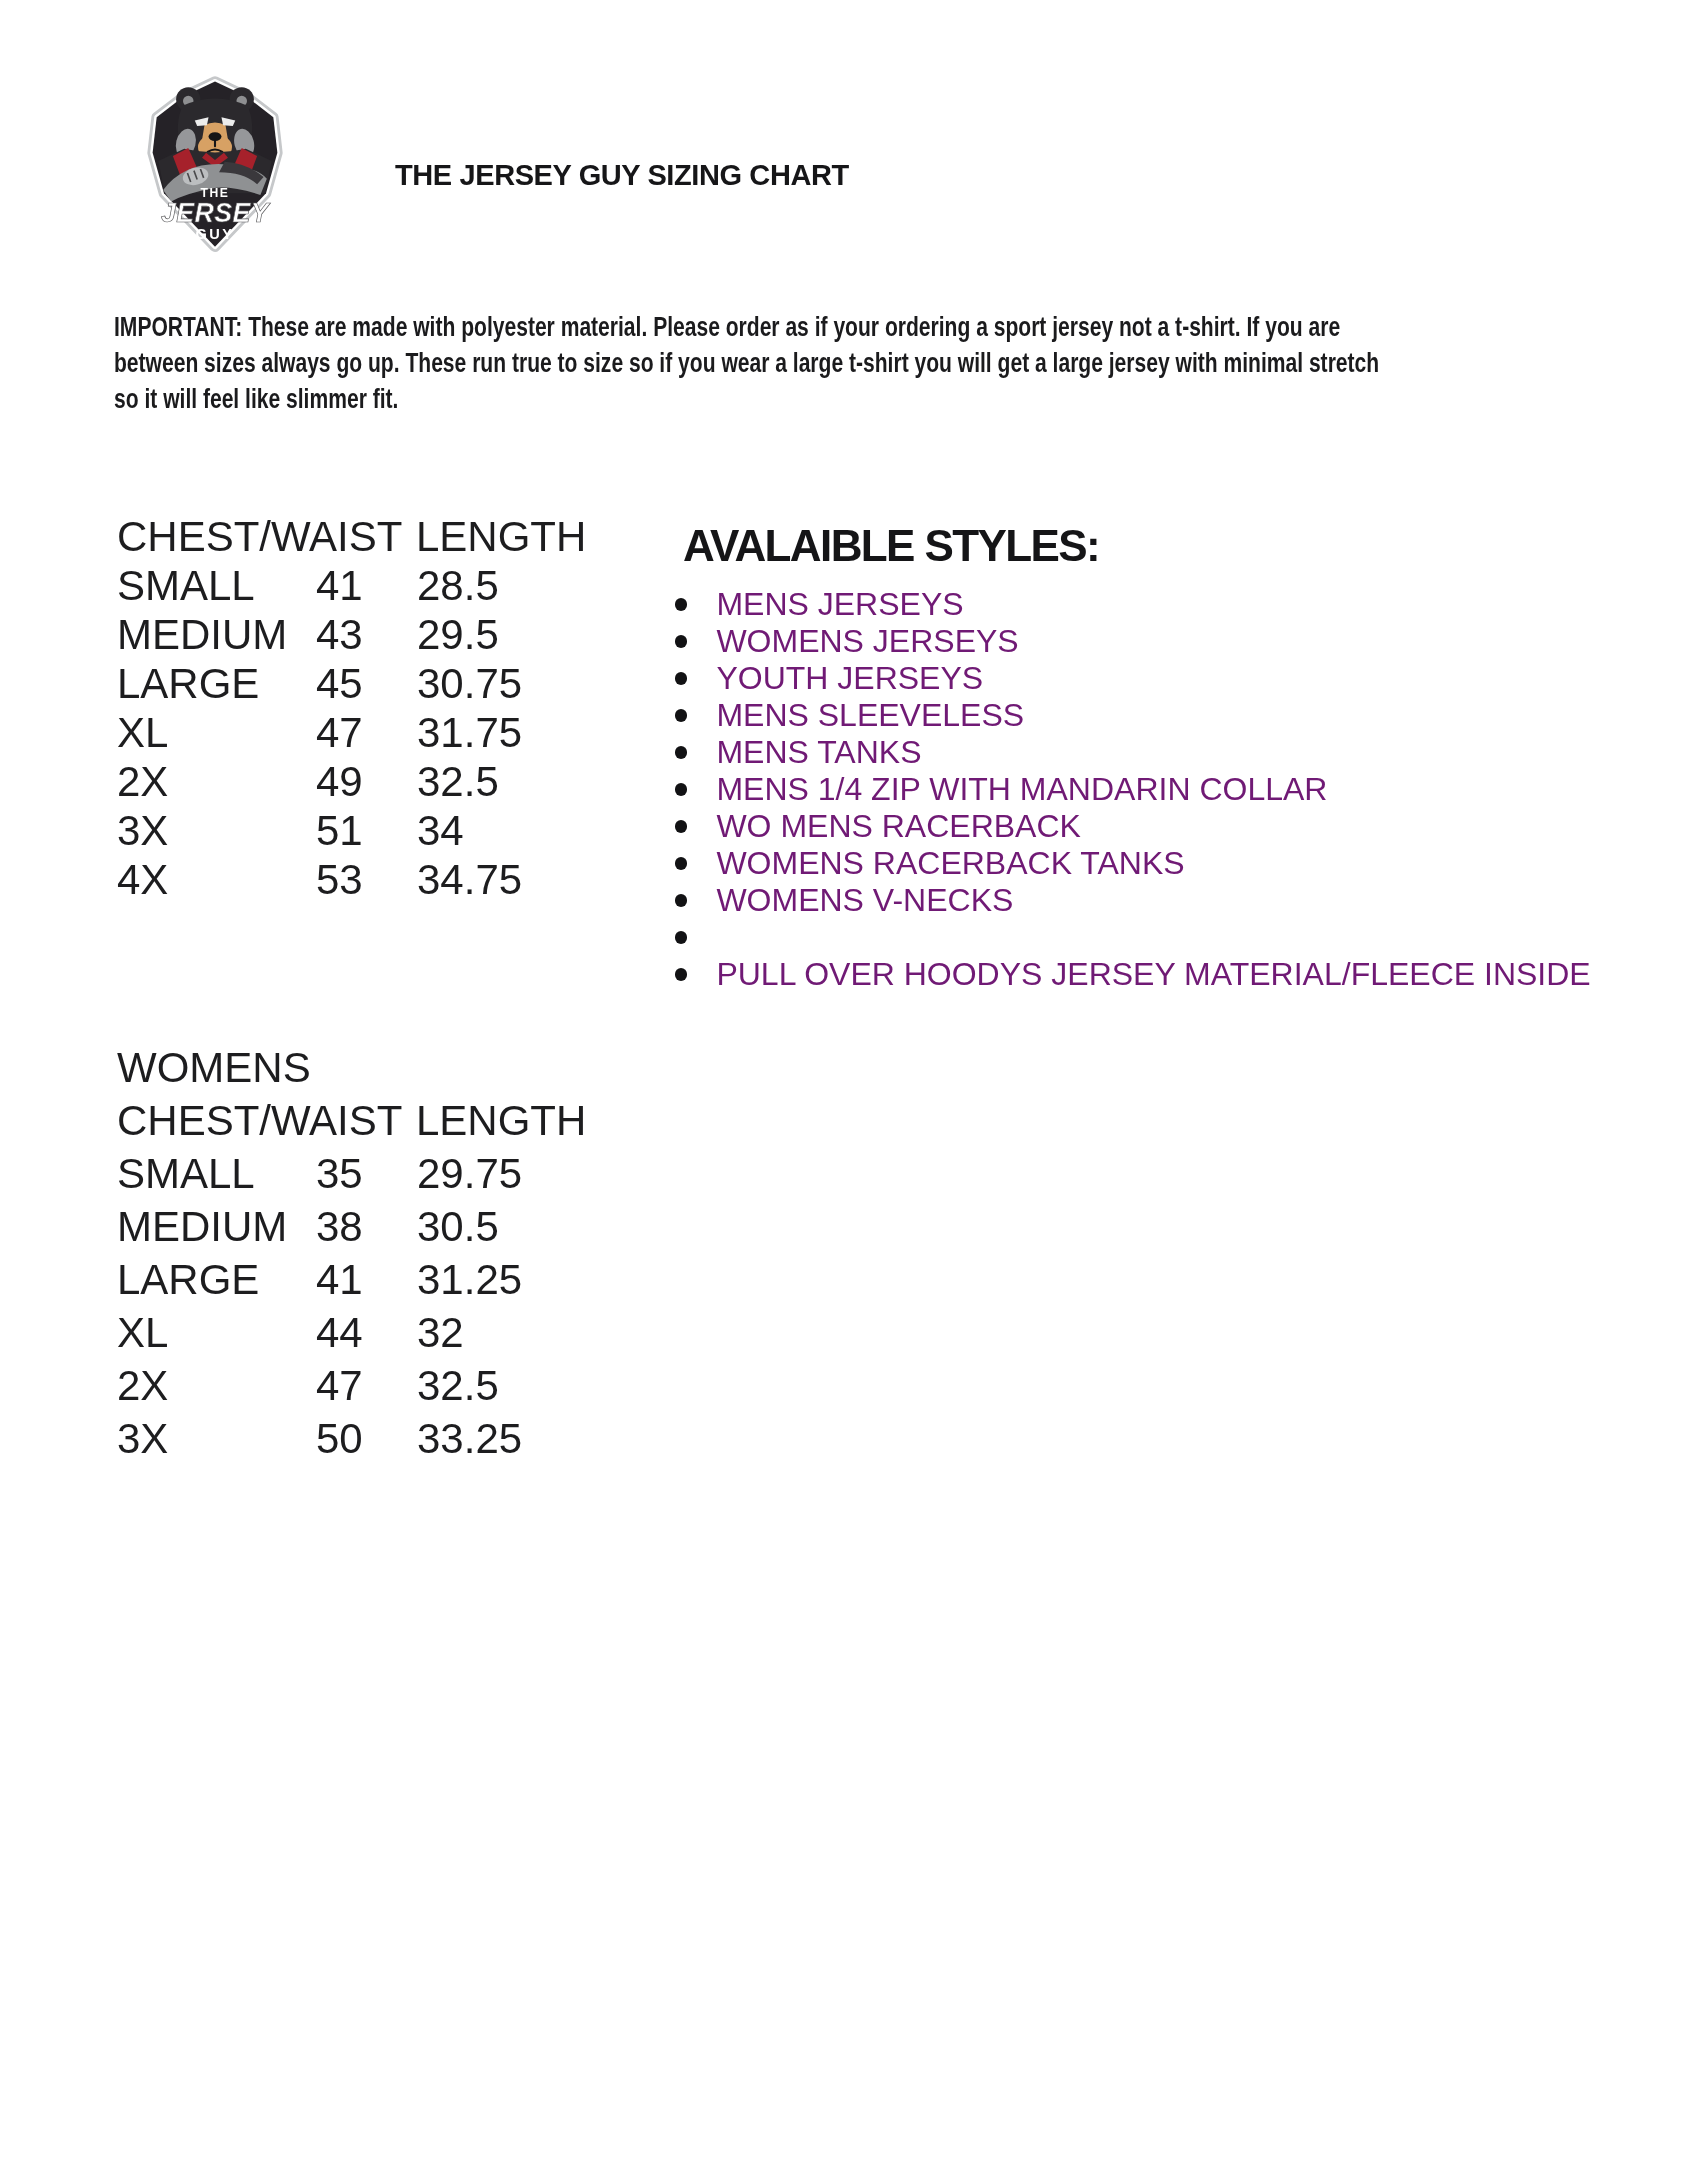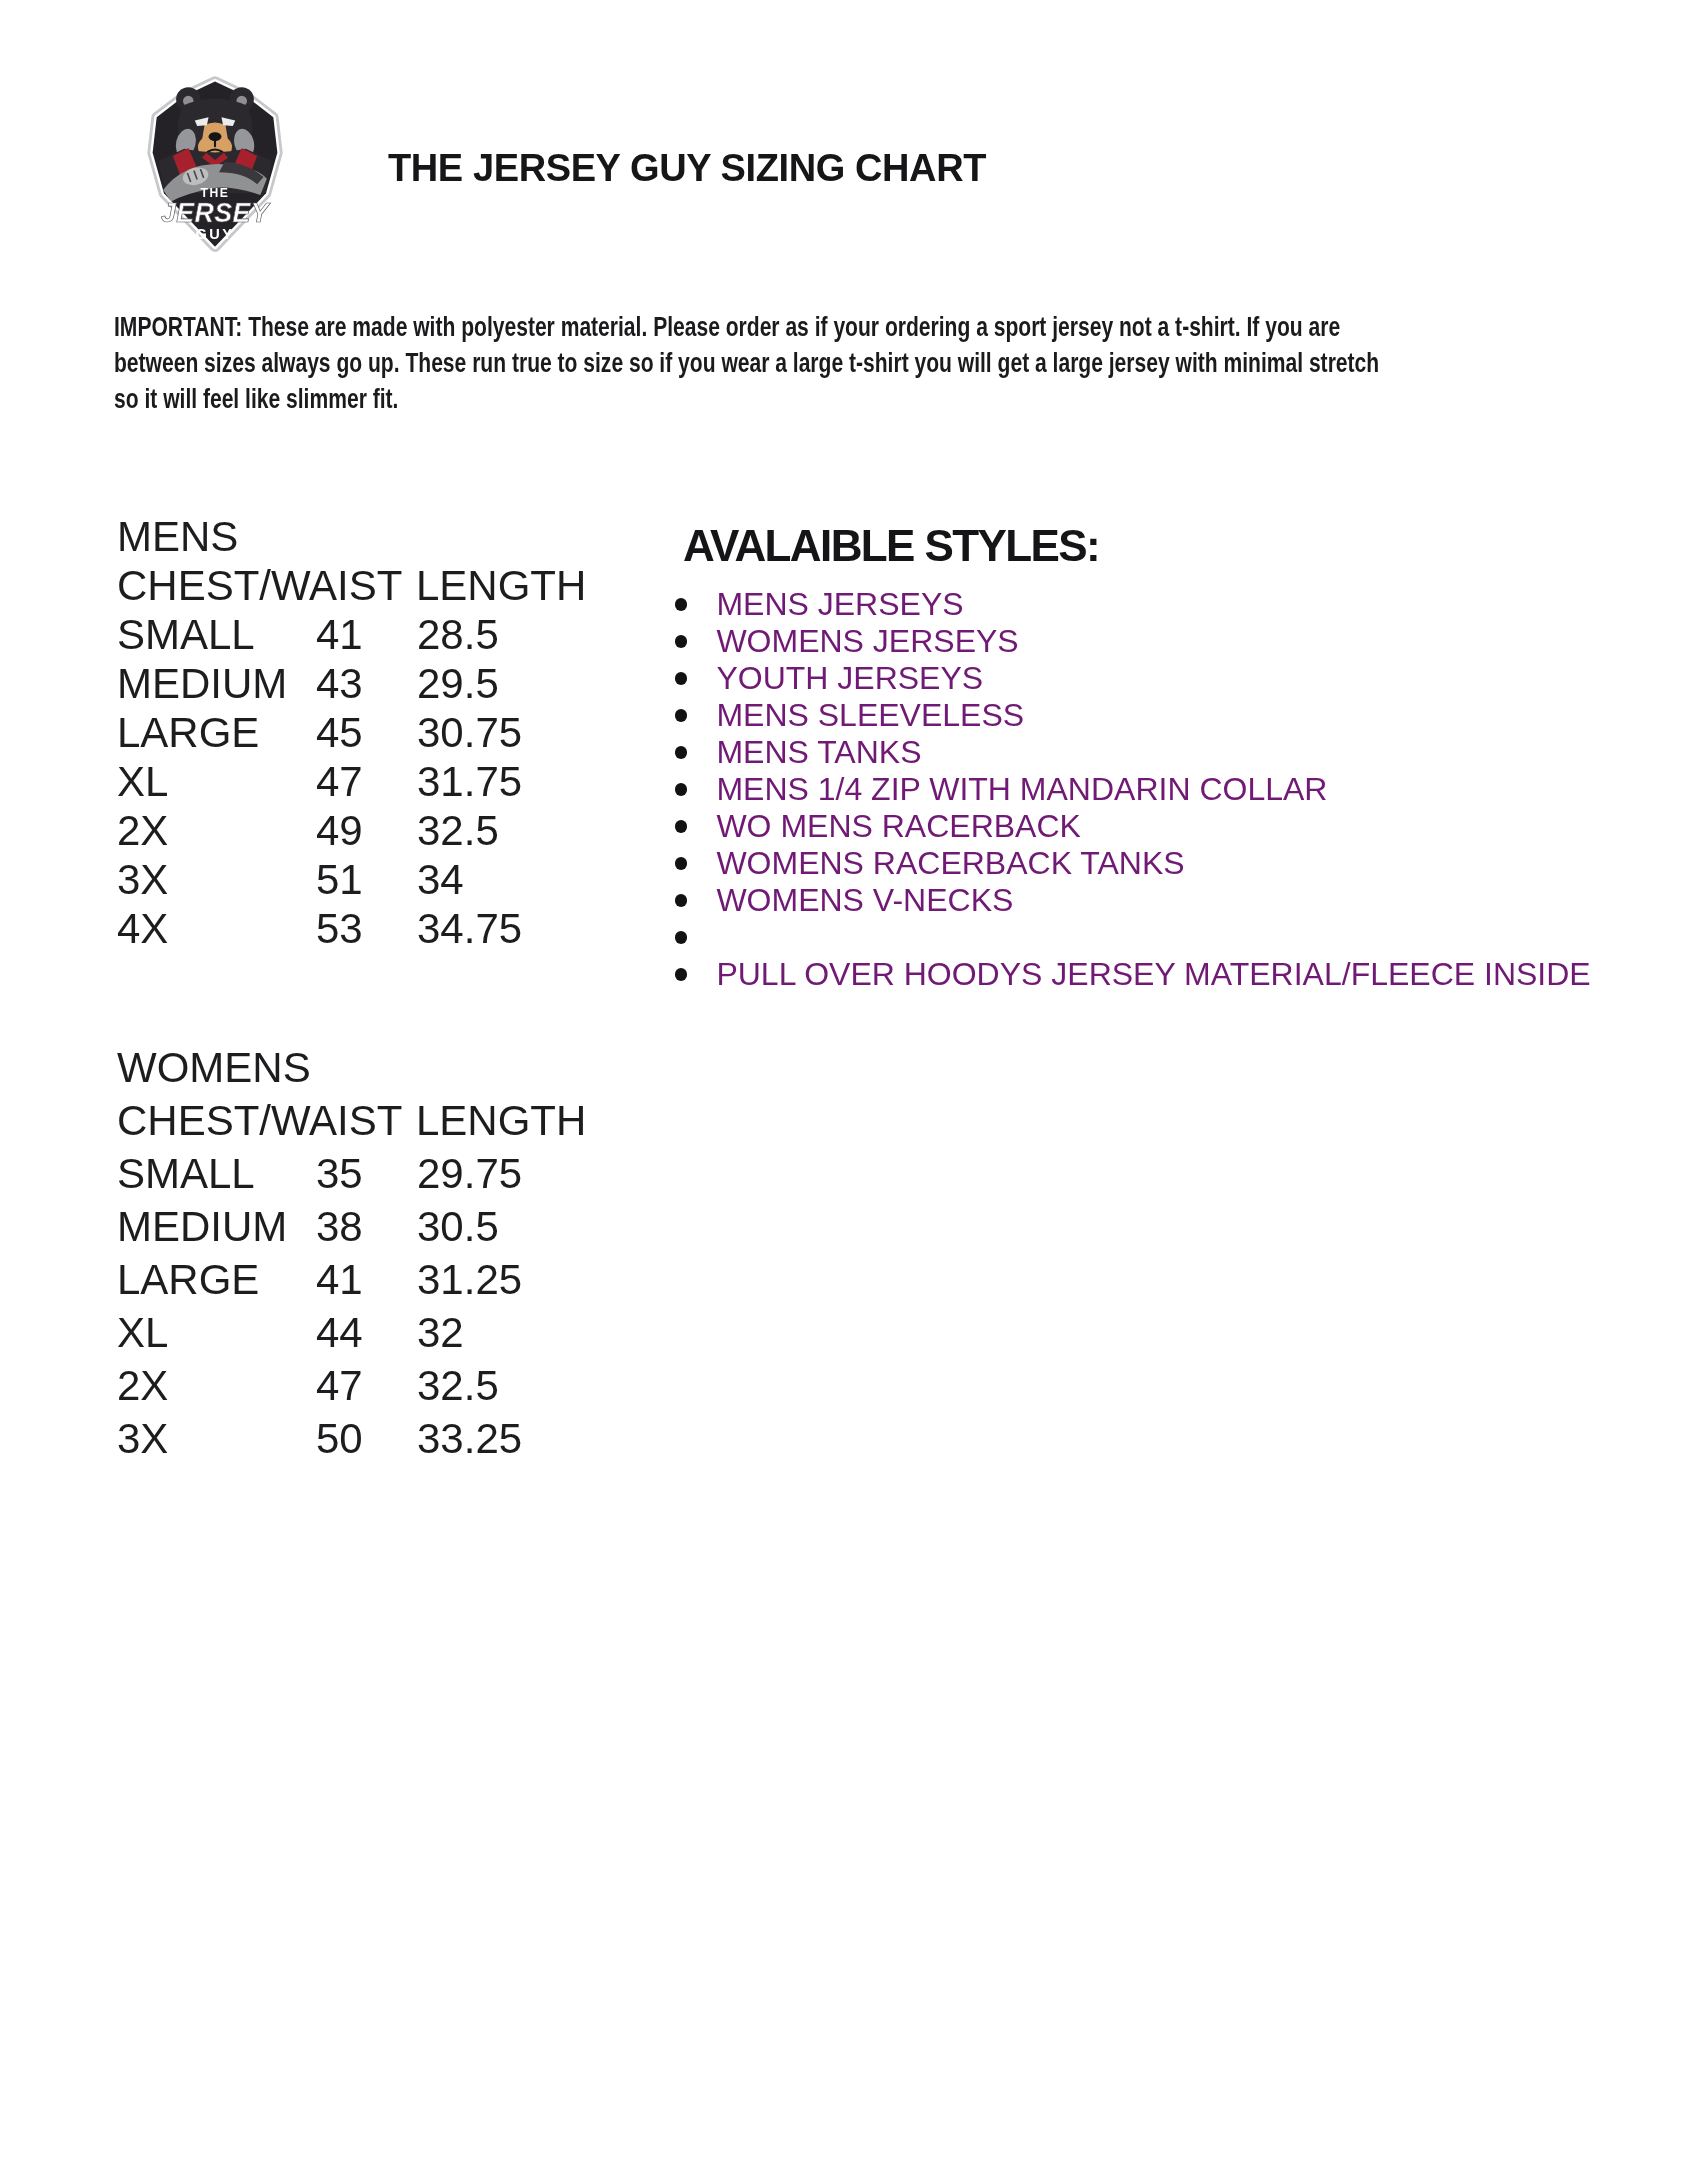--- a/index.html
+++ b/index.html
@@ -8,22 +8,22 @@
     position:relative; width:1689px; height:2183px; background:#ffffff;
     font-family:"Liberation Sans","DejaVu Sans",sans-serif; color:#1b1b1d; overflow:hidden;
   }
 
   
   .logo { position:absolute; left:134px; top:70px; width:162px; height:185px; }
   .logo svg { width:100%; height:100%; display:block; }
 
   
   .doc-title {
-    position:absolute; left:388px; top:148px; margin:0;
-    font-size:38px; font-weight:bold; letter-spacing:-0.4px; line-height:40px;
+    position:absolute; left:388px; top:148px; margin:7px;
+    font-size:29px; font-weight:bold; letter-spacing:-0.4px; line-height:40px;
     white-space:nowrap; color:#161618;
   }
 
   
   .important {
     position:absolute; left:114px; top:309px;
     font-size:27px; font-weight:bold; line-height:36px; color:#1b1b1d;
     transform:scaleX(0.78); transform-origin:left top;
   }
   .note-line { white-space:nowrap; }
@@ -109,21 +109,20 @@
   <div class="important">
 
       <div class="note-line">IMPORTANT: These are made with polyester material. Please order as if your ordering a sport jersey not a t-shirt. If you are</div>
 
       <div class="note-line">between sizes always go up. These run true to size so if you wear a large t-shirt you will get a large jersey with minimal stretch</div>
 
       <div class="note-line">so it will feel like slimmer fit.</div>
     </div>
 
   <section class="size-table mens">
-    <div class="tbl-title">MENS</div>
     <div class="tbl-header">
       <span class="hdr-main">CHEST/WAIST</span><span class="hdr-len">LENGTH</span>
     </div>
     <div>
 
         <div class="tbl-row">
           <span class="c-size">SMALL</span>
           <span class="c-chest">41</span>
           <span class="c-len">28.5</span>
         </div>

